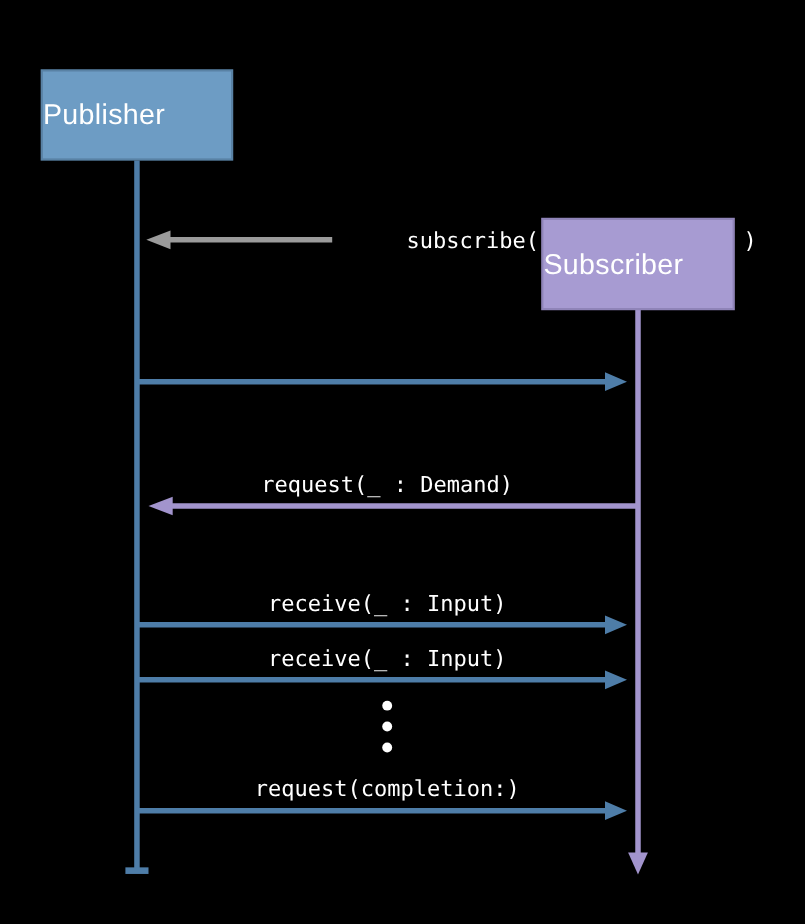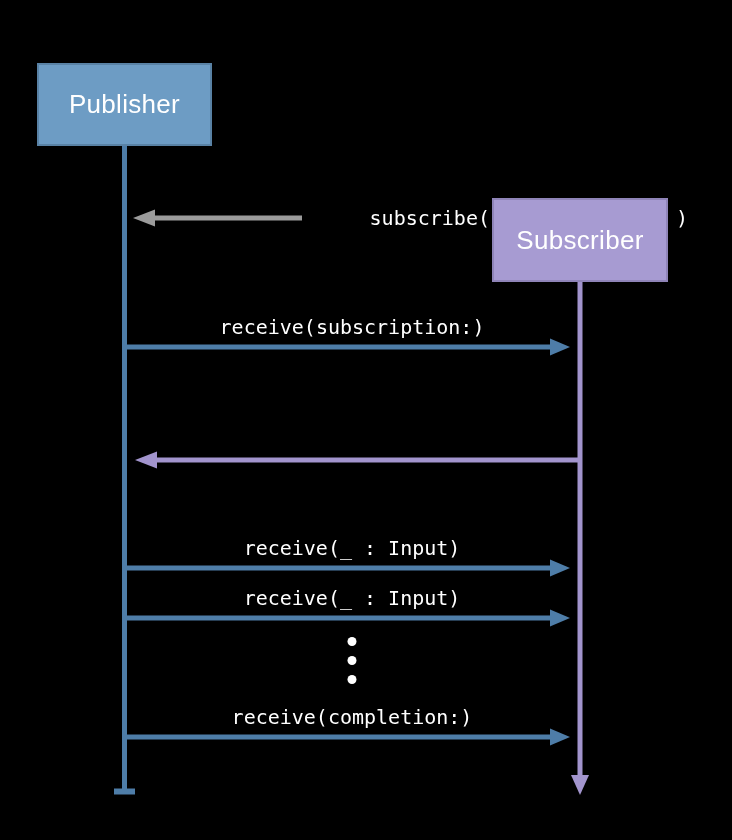--- a/index.html
+++ b/index.html
@@ -26,21 +26,21 @@
   .fill-blue     { fill:   var(--blue-line, #4e7da8); }
   .stroke-purple { stroke: var(--purple-line, #a294cd); }
   .fill-purple   { fill:   var(--purple-line, #a294cd); }
   .stroke-gray   { stroke: var(--gray-line, #9b9b9b); }
   .fill-gray     { fill:   var(--gray-line, #9b9b9b); }
 
   .box {
     position: absolute;
     display: flex;
     align-items: center;
-    justify-content: center;
+    justify-content: flex-start;
     color: var(--label-text, #fff);
     font-size: 26px;
     font-weight: 400;
     letter-spacing: 0.3px;
   }
   .publisher-box {
     left: 37px; top: 63px;
     width: 175px; height: 83px;
     background: var(--publisher-box, #6d9cc4);
     border: 2px solid rgba(30, 50, 70, 0.25);
@@ -132,24 +132,24 @@
   <div class="box publisher-box">
     <span>Publisher</span>
   </div>
   <div class="box subscriber-box">
     <span>Subscriber</span>
   </div>
 
   <div class="mono subscribe-prefix">subscribe(</div>
   <div class="mono subscribe-suffix">)</div>
 
-  <div class="mono msg-label" style="top:310px">receive(subscription:)</div>
+  <div class="mono msg-label" style="top:423px">request(_ : Demand)</div>
   <div class="mono msg-label" style="top:531px">receive(_ : Input)</div>
   <div class="mono msg-label" style="top:581px">receive(_ : Input)</div>
-  <div class="mono msg-label" style="top:700px">receive(completion:)</div>
+  <div class="mono msg-label" style="top:700px">request(completion:)</div>
 
   <div class="dots">
     <span class="dot"></span>
     <span class="dot"></span>
     <span class="dot"></span>
   </div>
 
 </div>
 
 </body></html>

